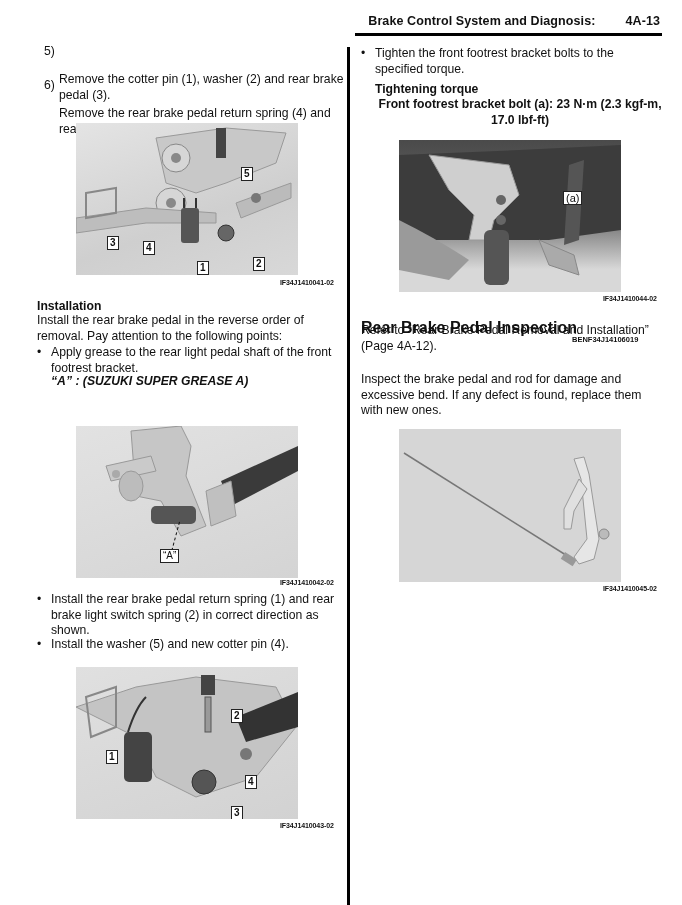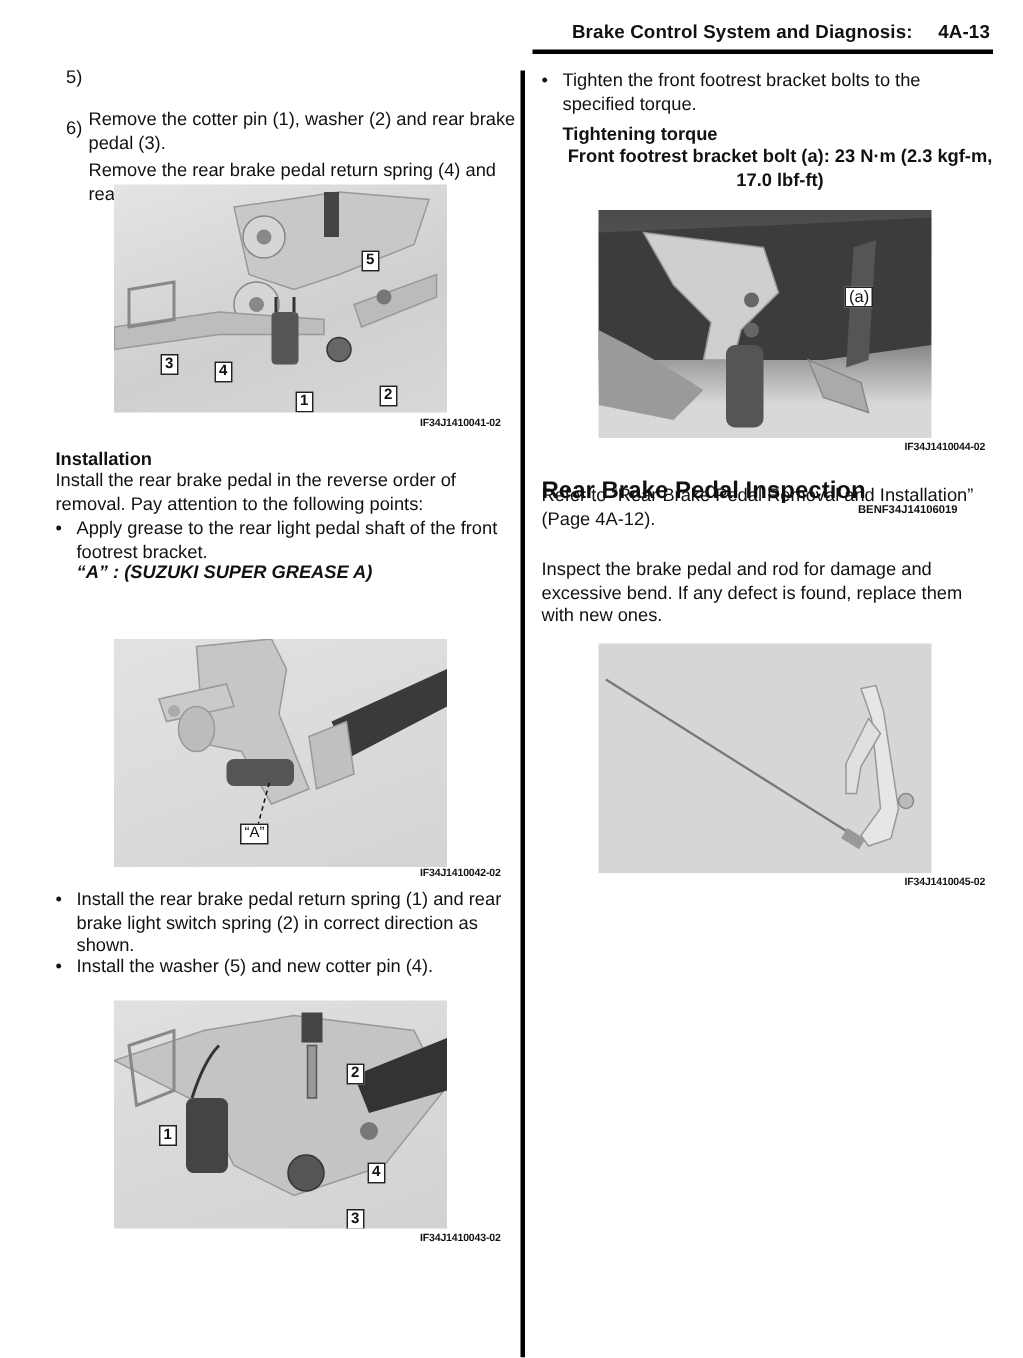--- a/index.html
+++ b/index.html
@@ -1,20 +1,20 @@
 <!DOCTYPE html>
 <html><head>
 <meta charset="utf-8">
 <style>
   html, body { margin: 0; padding: 0; background: #ffffff; }
   body { width: 682px; height: 905px; position: relative; overflow: hidden;
          font-family: "Liberation Sans", sans-serif; color: #111; }
   .abs { position: absolute; }
   .hdr { left: 360px; top: 14px; width: 300px; text-align: right; font-weight: bold; font-size: 12.5px; letter-spacing: 0.1px; }
-  .hdr .pg { margin-left: 17px; }
+  .hdr .pg { margin-left: 30px; }
   .hdr-rule { left: 355px; top: 33px; width: 307px; height: 3px; background: #000; }
   .col-rule { left: 347px; top: 47px; width: 3px; height: 858px; background: #000; }
   .txt { font-size: 12.2px; line-height: 15.5px; }
   .step { position: absolute; font-size: 12.2px; line-height: 15.5px; }
   .step .num { position: absolute; left: 0; top: 0; }
   .step .body { display: block; padding-left: 15px; margin-top: 28px; }
   .bullet { position: absolute; font-size: 12.2px; line-height: 15.5px; }
   .bullet .dot { position: absolute; left: 0; top: 0; }
   .bullet .body { display: block; padding-left: 14px; }
   .bold { font-weight: bold; text-align: center; }

